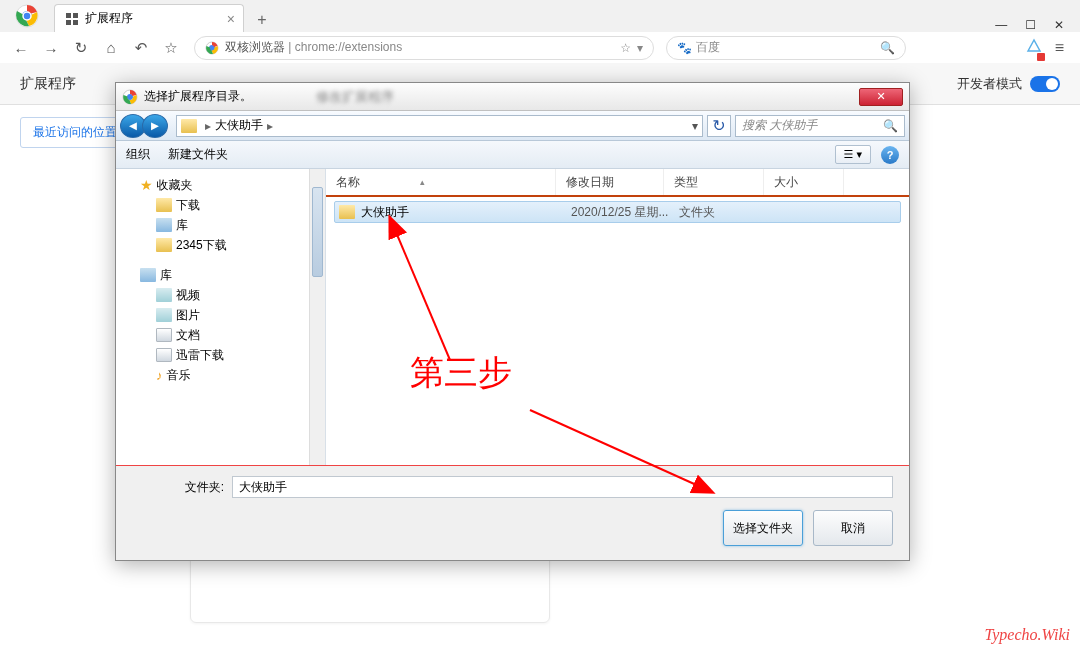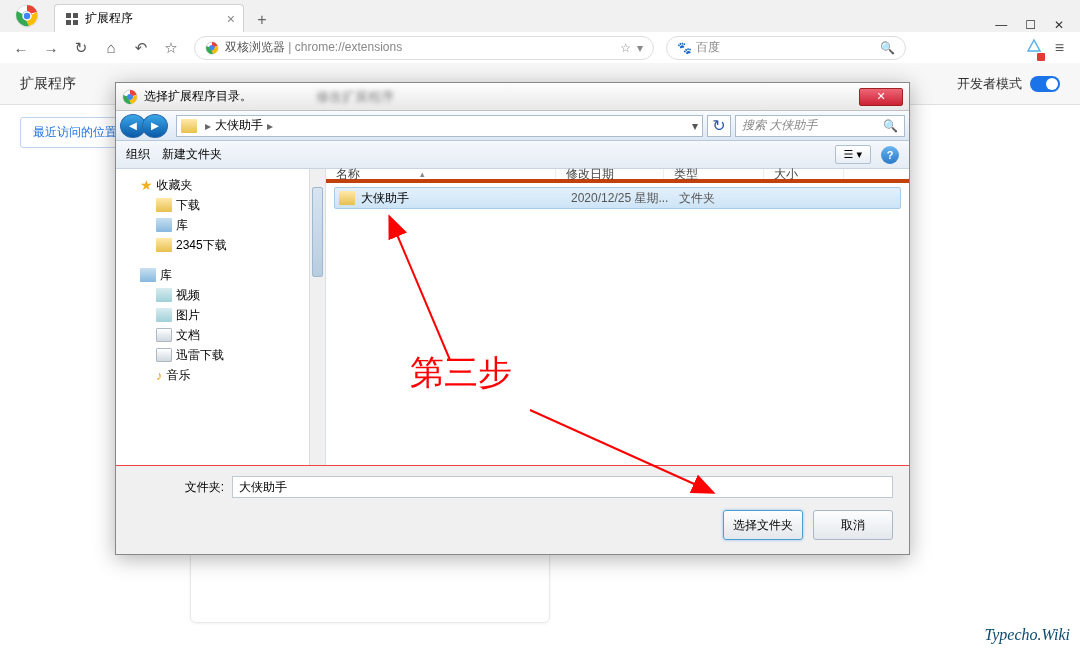--- a/index.html
+++ b/index.html
@@ -49,21 +49,21 @@
 .nav-arrow { width: 26px; height: 24px; background: linear-gradient(#3ba7e8, #0a5aa8); border-radius: 50%; color: #fff; display: flex; align-items: center; justify-content: center; font-size: 13px; margin-right: -4px; border: 1px solid #2a6aa8; }
 .nav-arrow:last-child { margin-right: 4px; }
 .breadcrumb { flex: 1; height: 22px; background: #fff; border: 1px solid #abc; display: flex; align-items: center; padding: 0 4px; font-size: 12px; margin: 0 4px; }
 .bc-folder { width: 16px; height: 14px; background: linear-gradient(#ffe9a8, #e8c050); border-radius: 1px; margin-right: 4px; }
 .bc-sep { margin: 0 4px; color: #666; }
 .bc-drop { margin-left: auto; color: #555; }
 .refresh-btn { width: 24px; height: 22px; border: 1px solid #abc; background: #fff; display: flex; align-items: center; justify-content: center; color: #2a5aa8; margin-right: 4px; }
 .dlg-search { width: 170px; height: 22px; border: 1px solid #abc; background: #fff; display: flex; align-items: center; padding: 0 6px; font-size: 12px; color: #888; font-style: italic; }
 .dlg-search-icon { margin-left: auto; color: #2a5aa8; font-style: normal; }
 
-.dlg-toolbar { height: 28px; background: linear-gradient(#f5f8fc, #e4ecf4); border-bottom: 1px solid #c8d4e0; display: flex; align-items: center; padding: 0 10px; font-size: 12px; gap: 12px; }
+.dlg-toolbar { height: 28px; background: linear-gradient(#f5f8fc, #e4ecf4); border-bottom: 1px solid #c8d4e0; display: flex; align-items: center; padding: 0 10px; font-size: 12px; gap: 18px; }
 .dlg-toolbar-right { margin-left: auto; display: flex; align-items: center; gap: 10px; }
 .view-btn { padding: 2px 8px; border: 1px solid #b0c0d0; background: linear-gradient(#fff, #e8eef5); border-radius: 2px; font-size: 11px; }
 .help-btn { width: 18px; height: 18px; border-radius: 50%; background: linear-gradient(#6ab5f0, #2a7ac8); color: #fff; display: flex; align-items: center; justify-content: center; font-size: 11px; font-weight: bold; }
 
 .dlg-body { display: flex; height: 296px; }
 .tree { width: 210px; border-right: 1px solid #d8e0e8; background: #fff; font-size: 12px; padding: 6px 0; overflow: hidden; position: relative; }
 .tree-scroll { position: absolute; right: 0; top: 0; bottom: 0; width: 16px; background: #f0f0f0; border-left: 1px solid #ddd; }
 .tree-thumb { position: absolute; top: 18px; left: 2px; right: 2px; height: 90px; background: linear-gradient(#d8e4f0, #b8cce0); border: 1px solid #a0b8d0; border-radius: 2px; }
 .tree-group { padding-left: 10px; margin-bottom: 10px; }
 .tree-node { display: flex; align-items: center; height: 20px; padding-left: 14px; gap: 4px; }
@@ -73,45 +73,45 @@
 .ic-star { color: #f0b020; font-size: 14px; }
 .ic-folder { background: linear-gradient(#ffe9a8, #e8c050); }
 .ic-folder-open { background: linear-gradient(#c8e0f0, #88b8e0); }
 .ic-desktop { background: linear-gradient(#a8d8f0, #4898d0); }
 .ic-lib { background: linear-gradient(#c8e0f0, #88b8e0); }
 .ic-doc { background: linear-gradient(#fff, #d0d8e0); border: 1px solid #b0b8c0; }
 .ic-music { color: #f0a020; font-size: 13px; }
 .ic-video { background: linear-gradient(#d8ecf0, #a0d0d8); }
 
 .file-area { flex: 1; background: #fff; position: relative; }
-.col-headers { height: 14px; border-bottom: 4px solid #c2410c; display: flex; align-items: flex-start; font-size: 12px; color: #444; }
+.col-headers { height: 28px; border-bottom: 2px solid #c2410c; display: flex; align-items: flex-start; font-size: 12px; color: #444; }
 .col-headers > div { padding: 0 10px; border-right: 1px solid #eee; height: 100%; display: flex; align-items: center; }
 .col-name { width: 230px; }
 .col-date { width: 108px; }
 .col-type { width: 100px; }
 .col-size { width: 80px; }
 .sort-arrow { margin-left: 60px; color: #888; font-size: 9px; }
 .file-row { height: 22px; display: flex; align-items: center; font-size: 12px; margin: 4px 8px 0 8px; background: linear-gradient(#e4f0fb, #cde4f6); border: 1px solid #a8cdeb; border-radius: 2px; padding: 0 4px; }
 .file-row .ticon { margin-right: 6px; }
 .file-row > span:nth-child(2) { width: 210px; }
 .file-row > span:nth-child(3) { width: 108px; color: #555; }
 .file-row > span:nth-child(4) { color: #555; }
 
 .dlg-footer { background: #f0f0f0; border-top: 1px solid #ef4444; padding: 10px 16px 14px 16px; }
 .folder-row { display: flex; align-items: center; font-size: 12px; margin-bottom: 12px; }
 .folder-label { width: 100px; text-align: right; padding-right: 8px; }
 .folder-input { flex: 1; height: 22px; border: 1px solid #c0c8d0; background: #fff; padding: 0 6px; font-size: 12px; }
 .btn-row { display: flex; justify-content: flex-end; gap: 10px; }
-.dlg-btn { min-width: 80px; height: 30px; border: 1px solid #a8b8c8; background: linear-gradient(#fdfdfd, #e4e8ec); border-radius: 3px; font-size: 12px; display: flex; align-items: center; justify-content: center; }
+.dlg-btn { min-width: 80px; height: 36px; border: 1px solid #a8b8c8; background: linear-gradient(#fdfdfd, #e4e8ec); border-radius: 3px; font-size: 12px; display: flex; align-items: center; justify-content: center; }
 .dlg-btn.primary { border-color: #4a9fd8; box-shadow: 0 0 3px rgba(74,159,216,0.6); }
 
 
 .anno { position: absolute; z-index: 200; pointer-events: none; }
 .anno-text { position: absolute; left: 410px; top: 350px; font-size: 34px; color: #ff0000; font-weight: 400; z-index: 200; }
-.watermark { position: absolute; right: 10px; bottom: 6px; font-size: 16px; color: #0c4a6e; font-style: italic; font-family: Georgia, serif; text-shadow: 1px 1px 0 #fff; }
+.watermark { position: absolute; right: 10px; bottom: 6px; font-size: 16px; color: #ef4444; font-style: italic; font-family: Georgia, serif; text-shadow: 1px 1px 0 #fff; }
 
 svg.logo { width: 24px; height: 24px; }
 </style>
 </head>
 <body>
 
 <div class="browser-top">
   <div class="tab-strip">
     <div class="chrome-logo">
       <svg class="logo" viewBox="0 0 24 24">

